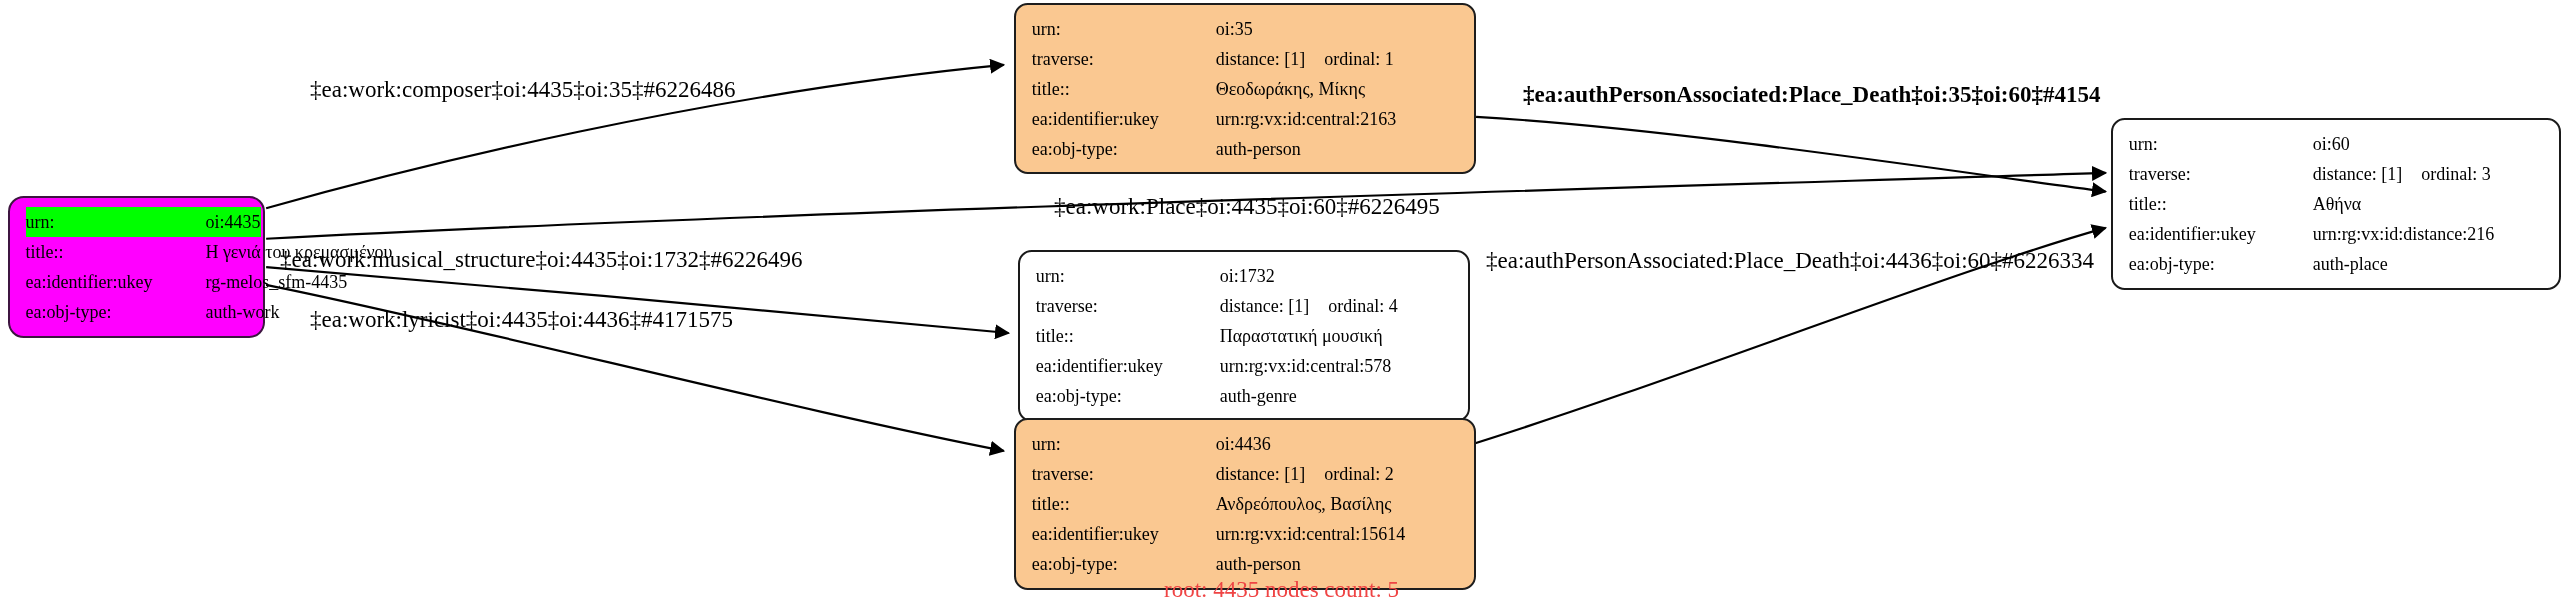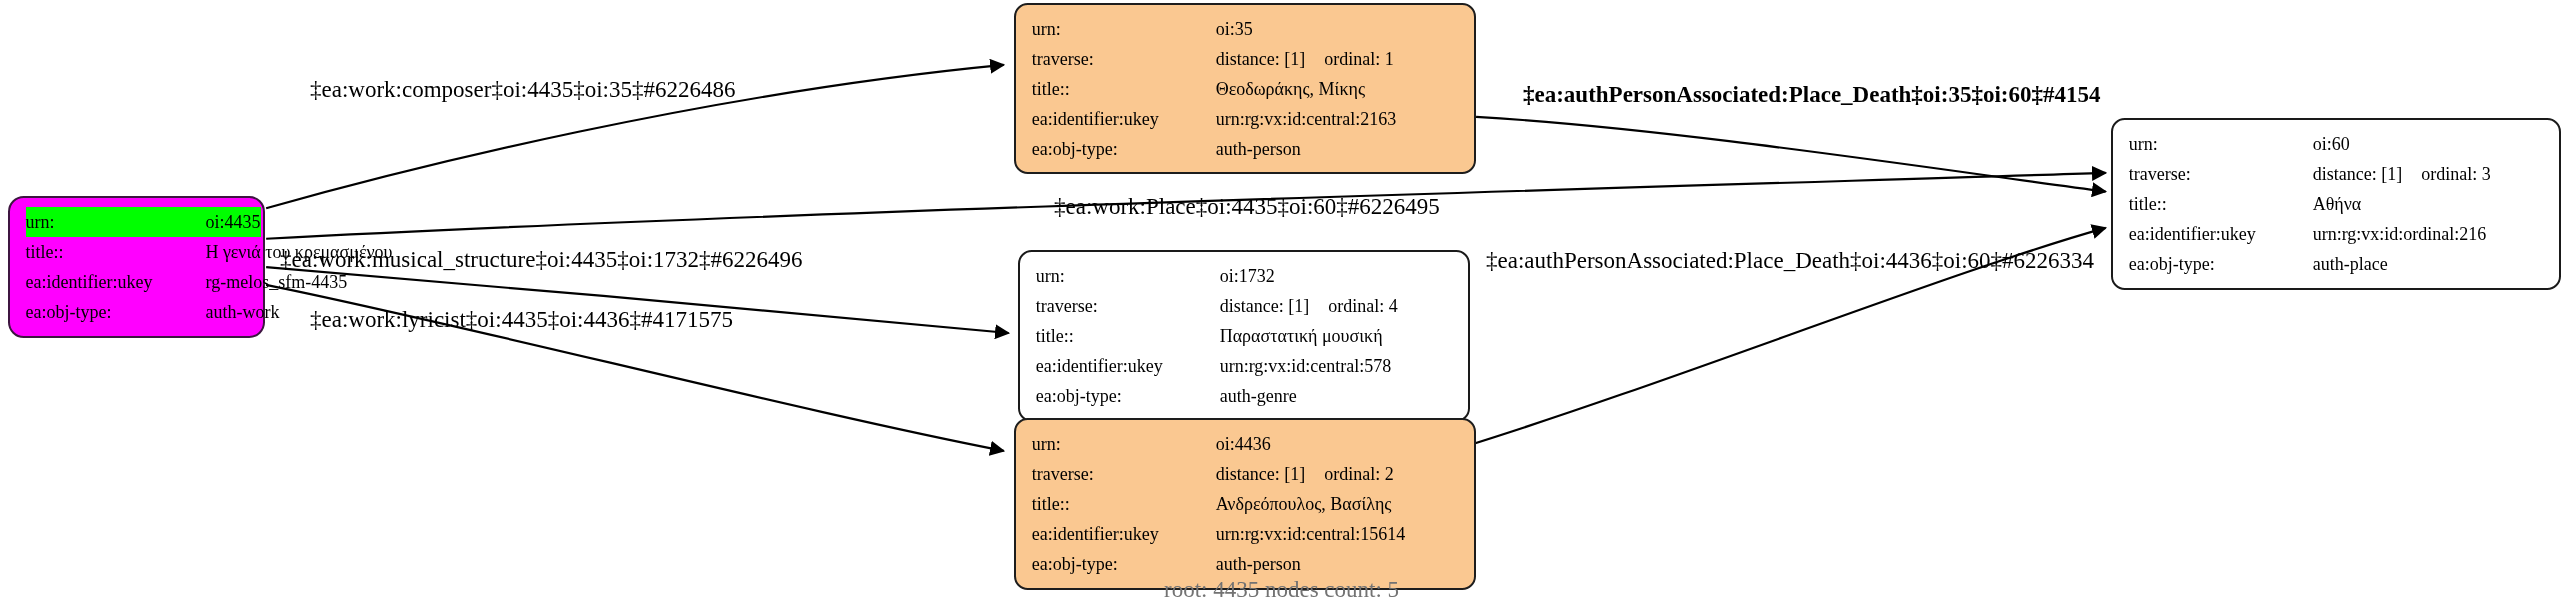--- a/index.html
+++ b/index.html
@@ -79,21 +79,21 @@
   .edge-label {
     position: absolute;
     font-size: 23px;
     color: #000000;
     white-space: nowrap;
     background: transparent;
   }
   .caption {
     position: absolute;
     font-size: 23px;
-    color: #737373;
+    color: #ef4444;
     white-space: nowrap;
   }
 </style>
 </head>
 <body>
 
 <div id="graph-root">
 
   <svg id="graph-canvas" viewBox="0 0 2623 621" xmlns="http://www.w3.org/2000/svg">
     <defs>
@@ -211,21 +211,21 @@
     <div class="node-row">
       <span class="node-key">traverse:</span>
       <span class="node-val"><span class="sub">distance: [1]</span><span class="sub ord">ordinal: 3</span></span>
     </div>
     <div class="node-row">
       <span class="node-key">title::</span>
       <span class="node-val">Αθήνα</span>
     </div>
     <div class="node-row">
       <span class="node-key">ea:identifier:ukey</span>
-      <span class="node-val">urn:rg:vx:id:ordinal:216</span>
+      <span class="node-val">urn:rg:vx:id:distance:216</span>
     </div>
     <div class="node-row">
       <span class="node-key">ea:obj-type:</span>
       <span class="node-val">auth-place</span>
     </div>
   </div>
 
   <div class="edge-label" style="left:310px; top:77px;">‡ea:work:composer‡oi:4435‡oi:35‡#6226486</div>
 
   <div class="edge-label" style="left:1523px; top:82px;font-weight:bold;">‡ea:authPersonAssociated:Place_Death‡oi:35‡oi:60‡#4154</div>

